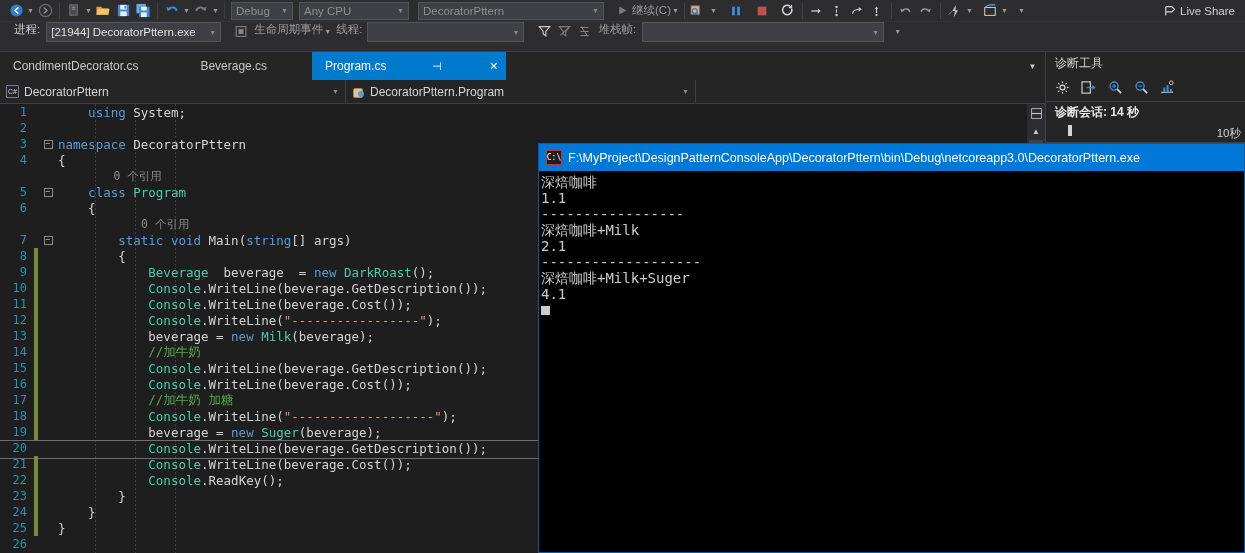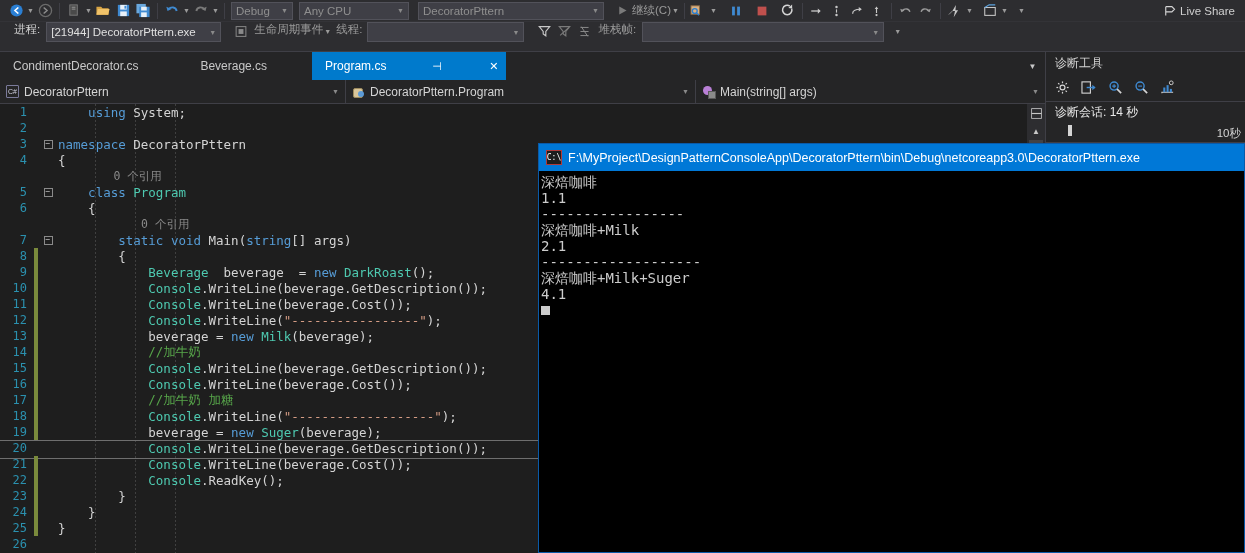--- a/index.html
+++ b/index.html
@@ -167,21 +167,21 @@
     color: #d4d4d4; font-size: 12px;
   }
   .diag-tools {
     height: 28px; display: flex; align-items: center; padding-left: 9px; gap: 11px;
     border-bottom: 1px solid #3f3f46;
   }
   .diag-tools .dico { color: #d4d4d4; font-size: 13px; line-height: 1;
     display: flex; align-items: center; }
   .diag-session {
     height: 21px; display: flex; align-items: center; padding-left: 9px;
-    color: #e8e8e8; font-size: 12px; font-weight: normal;
+    color: #e8e8e8; font-size: 12px; font-weight: bold;
   }
   .diag-ruler { position: relative; height: 20px; border-bottom: 1px solid #3f3f46; }
   .diag-ruler .tickmark {
     position: absolute; left: 22px; top: 2px; width: 4px; height: 11px;
     background: #d4d4d4;
   }
   .diag-ruler .rlabel {
     position: absolute; right: 4px; top: 3px; color: #d4d4d4; font-size: 11.5px;
   }
   .diag-blue { height: 10px; background: #1b7ec6; }
@@ -464,25 +464,20 @@
 
   <div class="navbar">
     <div class="navseg" style="width:346px;">
       <span class="ico-cs">C#</span>
       <span>DecoratorPttern</span>
       <span class="nchev">▼</span>
     </div>
     <div class="navseg" style="width:350px;">
       <span class="ico-cls"></span>
       <span>DecoratorPttern.Program</span>
-      <span class="nchev">▼</span>
-    </div>
-    <div class="navseg" style="width:349px;border-right:none;">
-      <span class="ico-mth"></span>
-      <span>Main(string[] args)</span>
       <span class="nchev">▼</span>
     </div>
   </div>
 
   <div class="editor">
     <div class="code-area" id="code-area">
       <div class="indent-guides">
         <div class="ig" style="left:95px;"></div>
         <div class="ig" style="left:135px;"></div>
         <div class="ig" style="left:175px;"></div>

